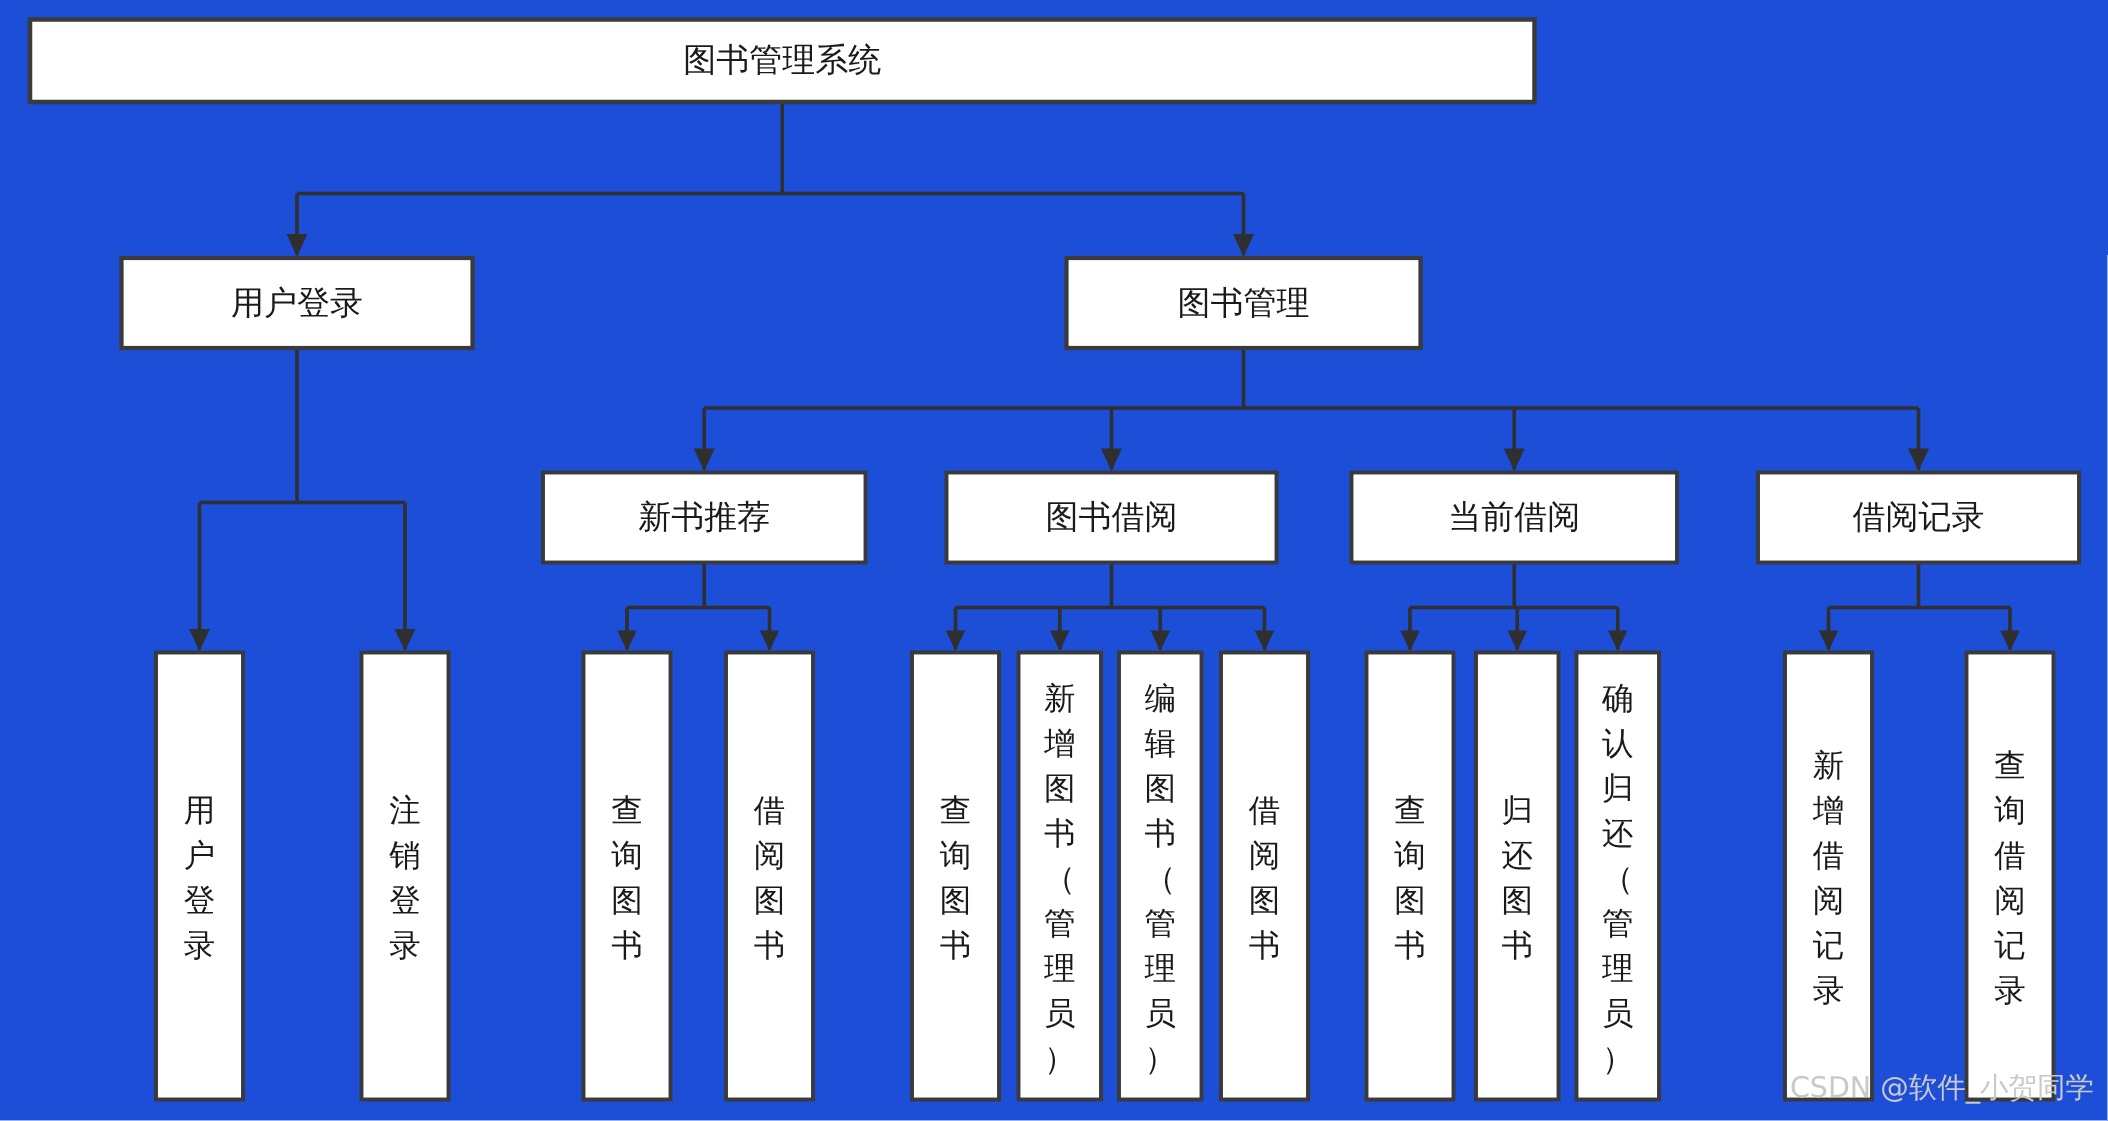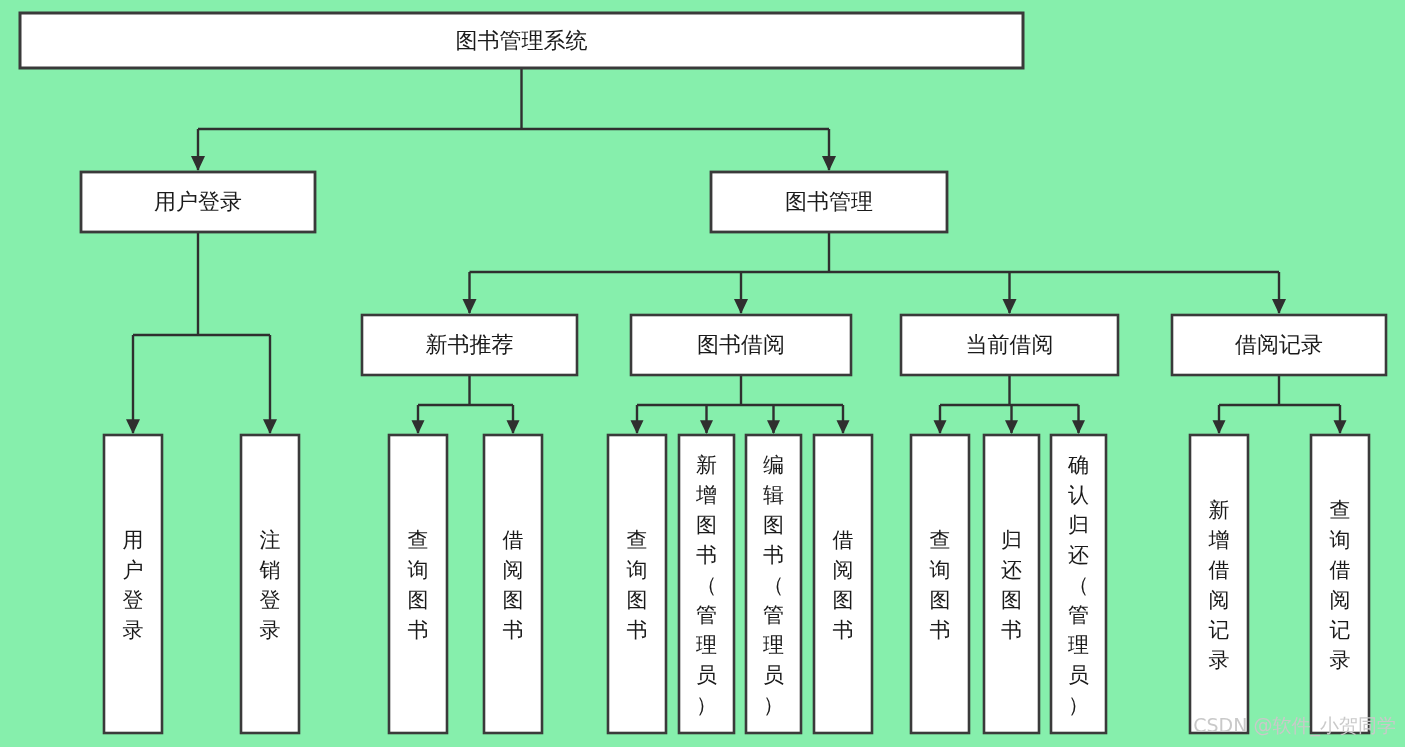--- a/index.html
+++ b/index.html
@@ -8,21 +8,21 @@
     padding: 0;
     background: #ffffff;
   }
   body {
     font-family: "Liberation Sans", "DejaVu Sans", sans-serif;
   }
   #diagram-root {
     position: relative;
     width: 1405px;
     height: 747px;
-    background: #86efac;
+    background: #1d4ed8;
     overflow: hidden;
   }
   svg.tree-canvas {
     position: absolute;
     left: 0;
     top: 0;
     width: 1405px;
     height: 747px;
     display: block;
   }

